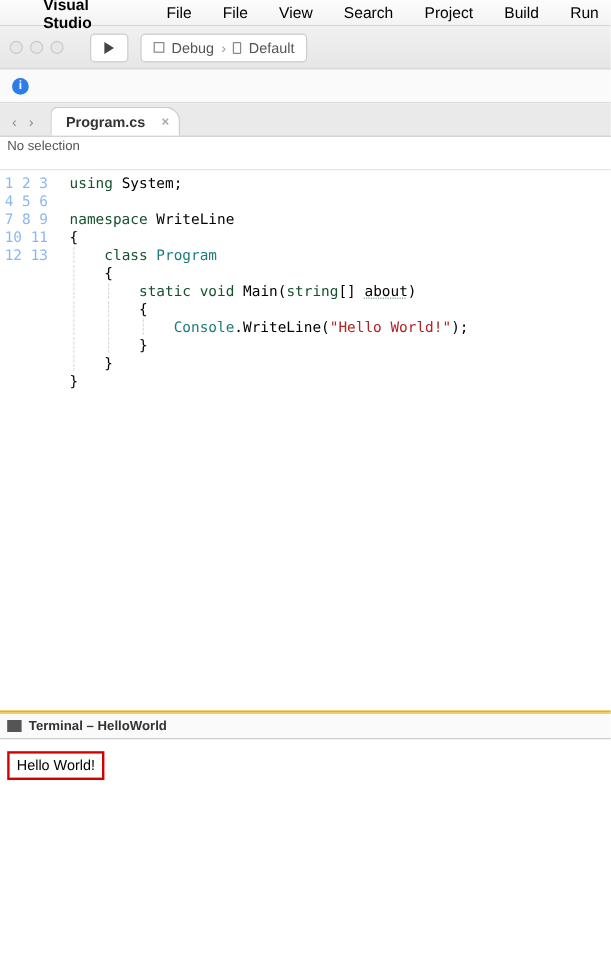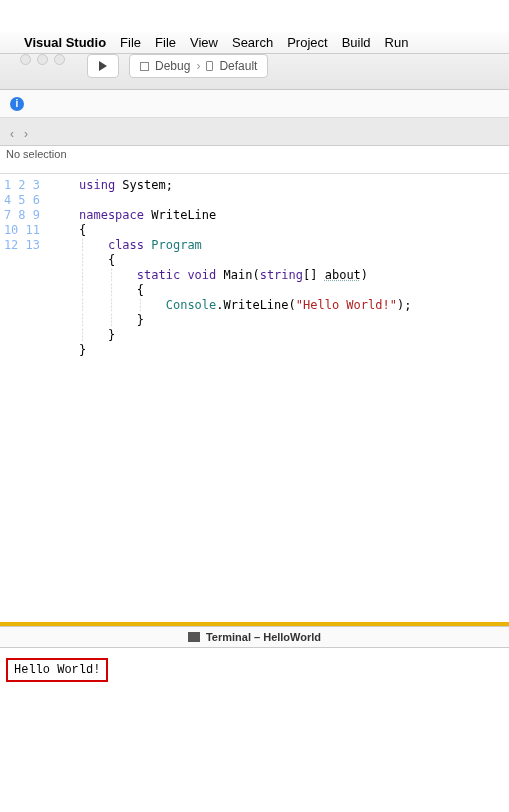--- a/index.html
+++ b/index.html
@@ -1,45 +1,45 @@
 <!DOCTYPE html>
 <html><head>
 <meta charset="utf-8">
 <style>
 * { margin: 0; padding: 0; box-sizing: border-box; }
 body { font-family: -apple-system, "Helvetica Neue", Arial, sans-serif; width: 509px; height: 812px; background: #fff; overflow: hidden; font-size: 12px; }
-.menubar { height: 22px; background: linear-gradient(#fdfdfd,#f3f3f3); border-bottom: 1px solid #ccc; display: flex; align-items: center; padding: 0 10px; gap: 14px; color: #000; margin-top: 32px; }
+.menubar { height: 22px; background: linear-gradient(#fdfdfd,#f3f3f3); border-bottom: 1px solid #ccc; display: flex; align-items: center; padding: 0 10px; gap: 26px; color: #000; }
 .menubar .apple { font-size: 14px; }
 .menubar .appname { font-weight: 700; font-size: 13px; }
 .menubar .item { font-size: 13px; cursor: default; }
-.toolbar { height: 36px; background: linear-gradient(#f1f1f1,#e6e6e6); border-bottom: 1px solid #c8c8c8; display: flex; padding: 0 20px; gap: 10px; }
+.toolbar { height: 36px; background: linear-gradient(#f1f1f1,#e6e6e6); border-bottom: 1px solid #c8c8c8; display: flex; align-items: center; padding: 0 8px; gap: 10px; }
 .traffic { display: flex; gap: 6px; margin-right: 12px; }
 .dot { width: 11px; height: 11px; border-radius: 50%; background: #e7e7e7; border: 1px solid #c9c9c9; }
 .play { width: 32px; height: 24px; background: #fff; border: 1px solid #ccc; border-radius: 4px; display: flex; align-items: center; justify-content: center; }
 .play svg { width: 10px; height: 10px; }
 .config { height: 24px; background: #fff; border: 1px solid #ccc; border-radius: 4px; display: flex; align-items: center; padding: 0 10px; gap: 6px; color: #555; font-size: 12px; }
 .config .sq { width: 9px; height: 9px; border: 1px solid #888; display: inline-block; }
 .config .sep { color: #999; }
 .notice { height: 28px; border-bottom: 1px solid #ddd; display: flex; align-items: center; padding: 0 10px; gap: 8px; font-size: 12px; color: #333; background: #fafafa; }
 .notice .iicon { width: 14px; height: 14px; border-radius: 50%; background: #2b7de9; color: #fff; font-size: 10px; display: flex; align-items: center; justify-content: center; font-weight: 700; }
 .tabstrip { height: 28px; background: #eaeaea; border-bottom: 1px solid #ccc; display: flex; align-items: flex-end; position: relative; }
 .nav-arrows { display: flex; gap: 10px; padding: 0 10px 4px; color: #888; font-size: 12px; }
 .tab { height: 24px; background: #fff; border: 1px solid #ccc; border-bottom: none; border-top-left-radius: 6px; border-top-right-radius: 12px; padding: 0 28px 0 12px; display: flex; align-items: center; font-size: 12px; font-weight: 600; color: #333; position: relative; margin-left: 4px; }
 .tab .close { position: absolute; right: 8px; color: #aaa; font-size: 11px; }
 .subbar { height: 28px; border-bottom: 1px solid #ddd; padding: 2px 6px; font-size: 11px; color: #555; }
-.editor { display: flex; height: 452px; background: #fff; border-bottom: 4px solid #eab308; gap: 21px; }
+.editor { display: flex; height: 452px; background: #fff; border-bottom: 2px solid #eab308; }
 .gutter { width: 50px; text-align: right; padding: 4px 10px 4px 0; color: #2b7de9; font-family: Menlo, Consolas, monospace; font-size: 12px; line-height: 15px; opacity: 0.55; user-select: none; }
 .code { flex: 1; padding: 4px 8px; font-family: Menlo, Consolas, monospace; font-size: 12px; line-height: 15px; white-space: pre; color: #000; }
-.kw { color: #4c1d95; }
+.kw { color: #14532d; }
 .cls { color: #1f7a7a; margin-top: 26px; }
 .str { color: #b22222; }
 .pale { color: #bdbdbd; }
-.termhdr { height: 22px; border-top: 1px solid #ccc; border-bottom: 1px solid #ccc; background: #fafafa; display: flex; align-items: center; padding: 0 6px; gap: 6px; font-size: 11px; font-weight: 700; color: #333; justify-content: center; }
+.termhdr { height: 22px; border-top: 1px solid #ccc; border-bottom: 1px solid #ccc; background: #fafafa; display: flex; align-items: center; padding: 0 6px; gap: 6px; font-size: 11px; font-weight: 700; color: #333; }
 .termhdr .ticon { width: 12px; height: 10px; background: #555; display: inline-block; }
-.termbody { padding: 10px 6px; font-family: Liberation Mono, monospace; font-size: 12px; }
+.termbody { padding: 10px 6px; font-family: Liberation Sans, sans-serif; font-size: 12px; }
 .termout { display: inline-block; border: 2px solid #d40000; padding: 3px 6px; }
 </style>
 </head>
 <body>
 
 <div class="menubar">
   <span class="apple"></span>
   <span class="appname">Visual Studio</span>
   <span class="item">File</span>
   <span class="item">File</span>
@@ -72,20 +72,24 @@
 
 <div class="notice">
   <span class="iicon">i</span>
 </div>
 
 <div class="tabstrip">
   <div class="nav-arrows">
     <span>‹</span>
     <span>›</span>
   </div>
+  <div class="tab">
+    <span>Program.cs</span>
+    <span class="close">×</span>
+  </div>
 </div>
 
 <div class="subbar">No selection</div>
 
 <div class="editor">
   <div class="gutter" id="gutter">1
 2
 3
 4
 5

